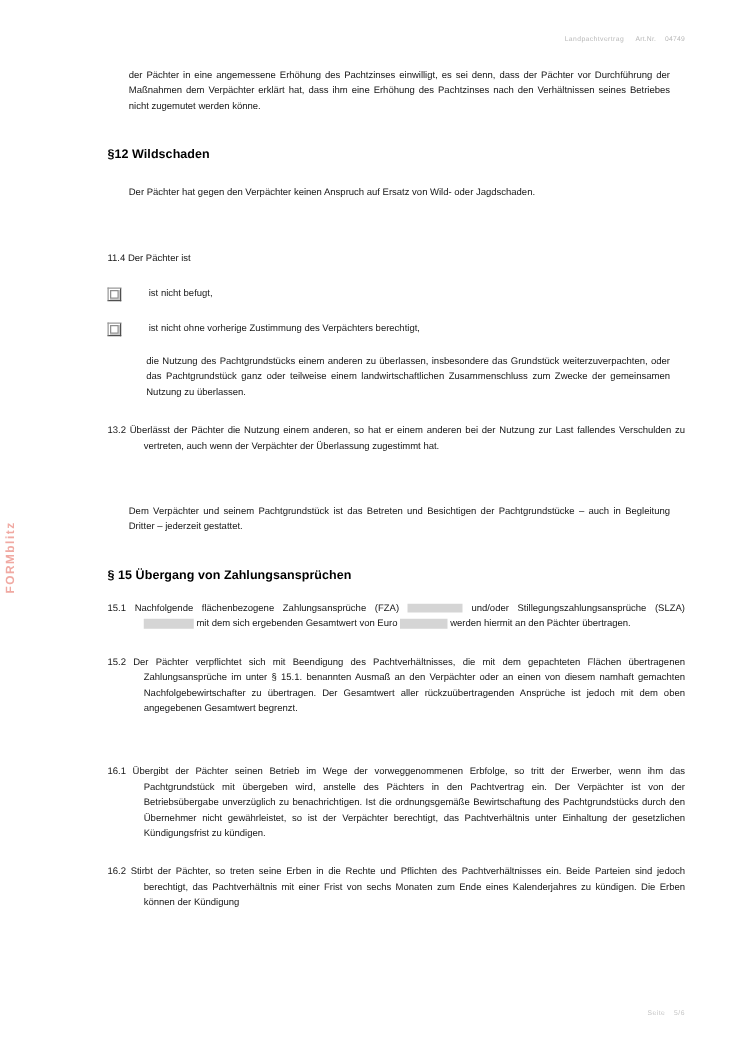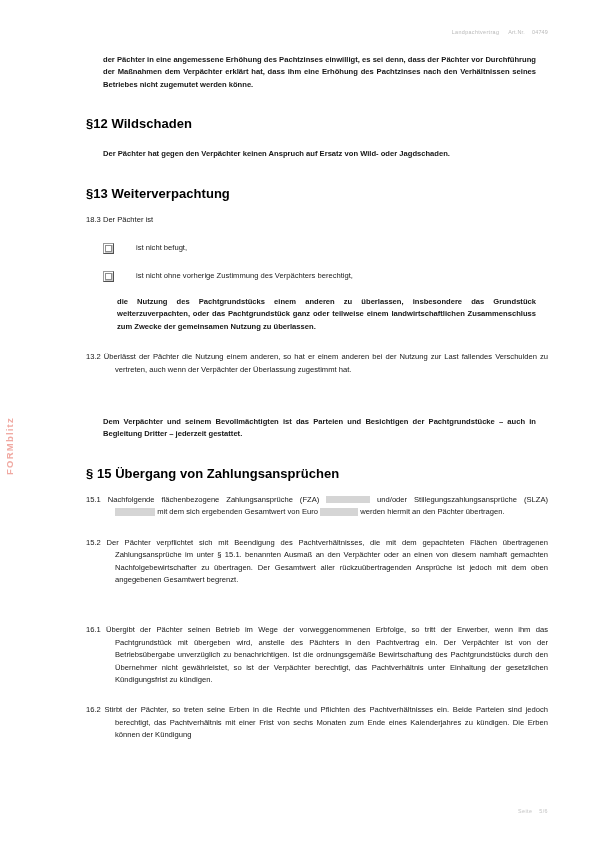--- a/index.html
+++ b/index.html
@@ -78,26 +78,25 @@
     margin: 0;
     font-size: 7.6px;
     line-height: 12.4px;
     text-align: justify;
     color: #161616;
   }
 
   .para-indent {
     margin-left: 17px;
     margin-right: 14px;
-    font-weight: bold;
   }
 
   h2 {
     margin: 0;
-    font-size: 13px;
+    font-size: 10px;
     font-weight: bold;
     line-height: 13px;
     color: #000000;
     letter-spacing: 0.05px;
   }
 
   
   .clause-inline {
     position: relative;
     margin-right: 2px;
@@ -106,21 +105,20 @@
   }
   .clause-inline .clause-no {
     display: inline;
     position: static;
   }
 
   
   .check-row {
     display: flex;
     align-items: flex-start;
-    margin-left: 17px;
   }
   .checkbox {
     width: 9px;
     height: 9px;
     flex: 0 0 9px;
     margin-top: 1px;
     background: #fdfdfd;
     border-top: 1px solid #9a9a9a;
     border-left: 1px solid #9a9a9a;
     border-right: 1px solid #4f4f4f;
@@ -194,23 +192,22 @@
     <p class="para-indent">der Pächter in eine angemessene Erhöhung des Pachtzinses einwilligt, es sei denn, dass der Pächter vor Durchführung der Maßnahmen dem Verpächter erklärt hat, dass ihm eine Erhöhung des Pachtzinses nach den Verhältnissen seines Betriebes nicht zugemutet werden könne.</p>
 
     <div class="gap-26"></div>
 
     <h2>§12 Wildschaden</h2>
     <div class="gap-18"></div>
     <p class="para-indent">Der Pächter hat gegen den Verpächter keinen Anspruch auf Ersatz von Wild- oder Jagdschaden.</p>
 
     <div class="gap-26"></div>
 
-    <h2>§13 Weiterverpachtung</h2>
-    <div class="gap-14"></div>
-    <p class="clause-inline"><span class="clause-no">18.3</span> <span>Der Pächter ist</span></p>
+    <div class="gap-14"></div>
+    <p class="clause-inline"><span class="clause-no">11.4</span> <span>Der Pächter ist</span></p>
 
     <div class="gap-16"></div>
 
     <div class="check-row">
       <span class="checkbox"></span>
       <span class="check-label">ist nicht befugt,</span>
     </div>
 
     <div class="gap-16"></div>
 
@@ -223,21 +220,21 @@
 
     <p class="para-indent" style="margin-left:31px;">die Nutzung des Pachtgrundstücks einem anderen zu überlassen, insbesondere das Grundstück weiterzuverpachten, oder das Pachtgrundstück ganz oder teilweise einem landwirtschaftlichen Zusammenschluss zum Zwecke der gemeinsamen Nutzung zu überlassen.</p>
 
     <div class="gap-18"></div>
 
     <p class="clause-inline"><span class="clause-no">13.2</span> <span>Überlässt der Pächter die Nutzung einem anderen, so hat er einem anderen bei der Nutzung zur Last fallendes Verschulden zu vertreten, auch wenn der Verpächter der Überlassung zugestimmt hat.</span></p>
 
     <div class="gap-24"></div>
 
     <div class="gap-16"></div>
-    <p class="para-indent">Dem Verpächter und seinem Bevollmächtigten ist das Parteien und Besichtigen der Pachtgrundstücke – auch in Begleitung Dritter – jederzeit gestattet.</p>
+    <p class="para-indent">Dem Verpächter und seinem Pachtgrundstück ist das Betreten und Besichtigen der Pachtgrundstücke – auch in Begleitung Dritter – jederzeit gestattet.</p>
 
     <div class="gap-26"></div>
 
     <h2>§ 15 Übergang von Zahlungsansprüchen</h2>
     <div class="gap-14"></div>
 
     <p class="clause-inline"><span class="clause-no">15.1</span> <span>Nachfolgende flächenbezogene Zahlungsansprüche (FZA)</span> <span class="blank blank-w1"></span> <span>und/oder Stillegungszahlungsansprüche (SLZA)</span> <span class="blank blank-w2"></span> <span>mit dem sich ergebenden Gesamtwert von Euro</span> <span class="blank blank-w3"></span> <span>werden hiermit an den Pächter übertragen.</span></p>
 
     <div class="gap-18"></div>
 

